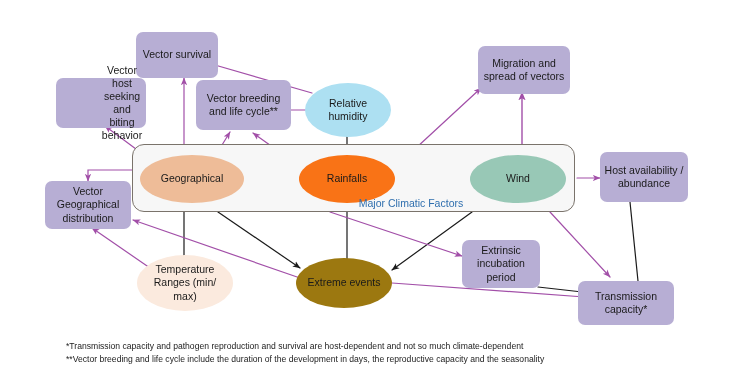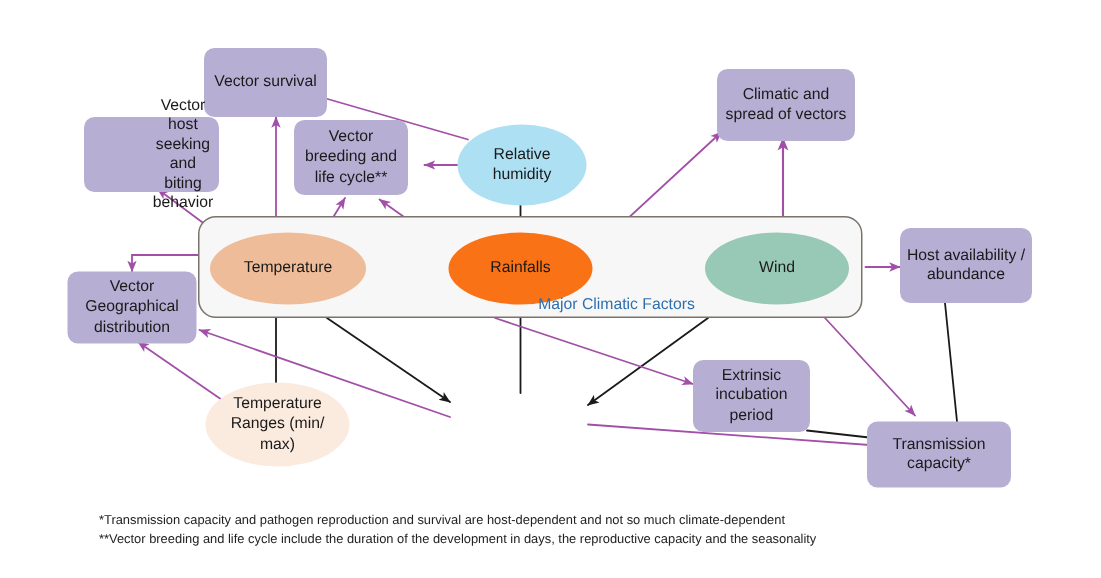--- a/index.html
+++ b/index.html
@@ -136,41 +136,42 @@
       <path d="M538,287 L600,294" stroke="#1a1a1a" stroke-width="1.2" marker-end="url(#ak)"></path>
 
       <path d="M630,202 L638,281" stroke="#1a1a1a" stroke-width="1.2"></path>
     </g>
   </svg>
 
   <div class="node box" style="left:136px; top:32px; width:82px; height:46px;">Vector survival</div>
 
   <div class="node box" style="left:56px; top:78px; width:90px; height:50px;padding-left:46px;">Vector host seeking and biting behavior</div>
 
-  <div class="node box" style="left:196px; top:80px; width:76px; height:50px;">Vector breeding and life cycle**</div>
+  <div class="node box" style="left:196px; top:80px; width:95px; height:50px;">Vector breeding and life cycle**</div>
 
-  <div class="node box" style="left:478px; top:46px; width:92px; height:48px;">Climatic and spread of vectors</div>
+  <div class="node box" style="left:478px; top:46px; width:92px; height:48px;">Migration and spread of vectors</div>
 
   <div class="node box" style="left:600px; top:152px; width:88px; height:50px;">Host availability / abundance</div>
 
   <div class="node box" style="left:45px; top:181px; width:86px; height:48px;">Vector Geographical distribution</div>
 
   <div class="node box" style="left:462px; top:240px; width:78px; height:48px;">Extrinsic incubation period</div>
 
   <div class="node box" style="left:578px; top:281px; width:96px; height:44px;">Transmission capacity*</div>
 
   <div class="node ellipse" style="left:305px; top:83px; width:86px; height:54px; background:#ade0f2;">Relative humidity</div>
 
-  <div class="node ellipse" style="left:140px; top:155px; width:104px; height:48px; background:#eebc98;">Temperature</div>
+  <div class="node ellipse" style="left:140px; top:155px; width:104px; height:48px; background:#eebc98;">Geographical</div>
 
   <div class="node ellipse" style="left:299px; top:155px; width:96px; height:48px; background:#f97316;">Rainfalls</div>
 
   <div class="node ellipse" style="left:470px; top:155px; width:96px; height:48px; background:#98c8b6;">Wind</div>
 
   <div class="node ellipse" style="left:137px; top:255px; width:96px; height:56px; background:#fbeade;">Temperature Ranges (min/ max)</div>
 
+  <div class="node ellipse" style="left:296px; top:258px; width:96px; height:50px; background:#9c7810;">Extreme events</div>
 
   <div class="footnotes" style="left:66px; top:340px;">
     <div>*Transmission capacity and pathogen reproduction and survival are host-dependent and not so much climate-dependent</div>
     <div>**Vector breeding and life cycle include the duration of the development in days, the reproductive capacity and the seasonality</div>
   </div>
 
 </div>
 
 </body></html>

